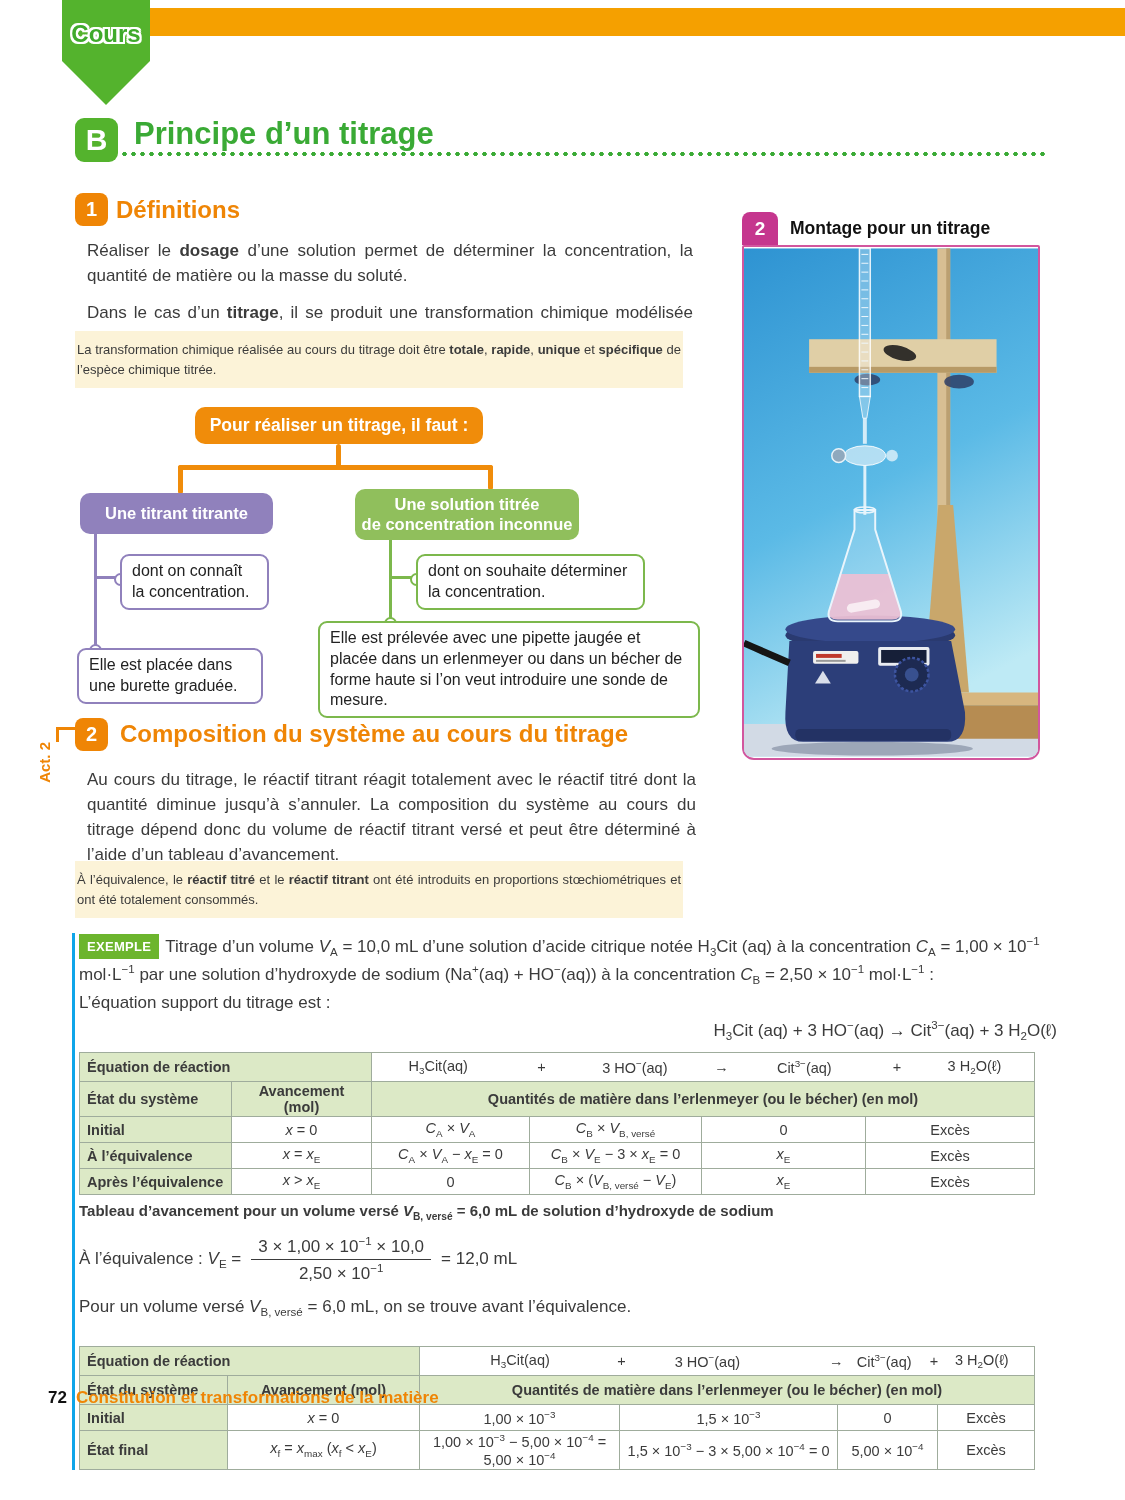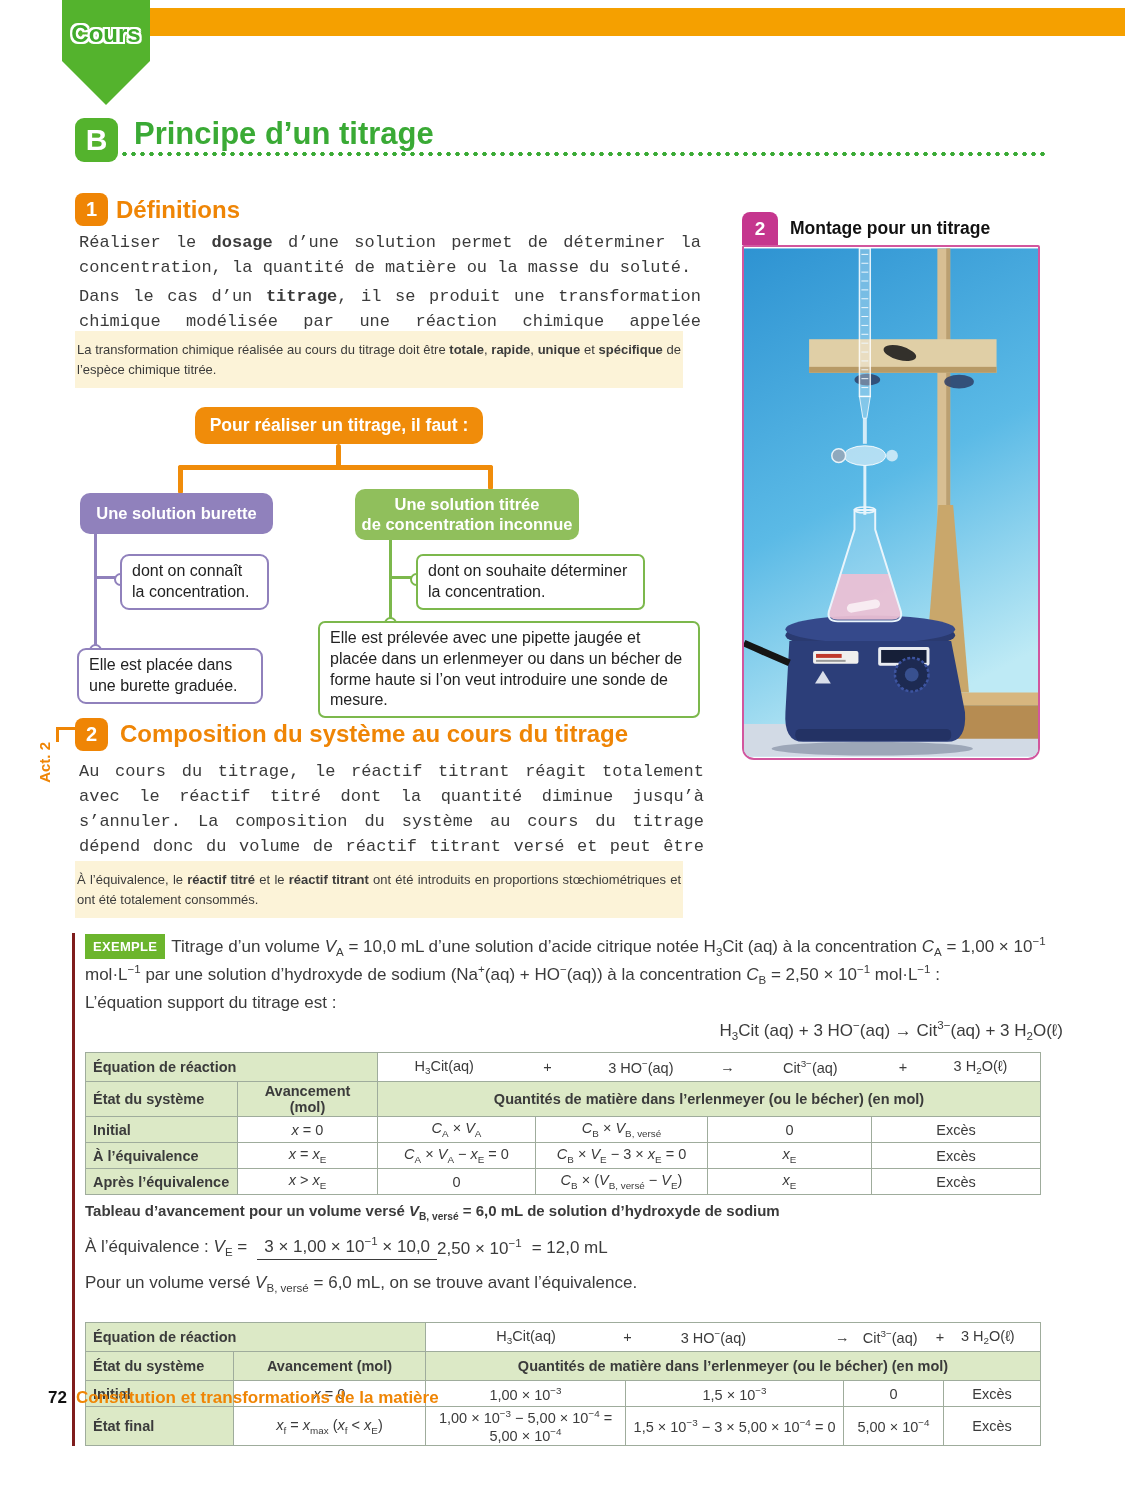--- a/index.html
+++ b/index.html
@@ -22,69 +22,69 @@
   .page-title{position:absolute;left:134px;top:116px;font-size:31px;font-weight:bold;color:var(--green-title);}
   .dotted{position:absolute;left:120px;top:150px;width:925px;height:8px;
         background-image:radial-gradient(circle,var(--green-title) 2px,transparent 2.4px);
         background-size:9px 8px;background-repeat:repeat-x;}
   
   .num-badge{position:absolute;width:33px;height:33px;border-radius:8px;background:var(--orange);color:#fff;
         font-size:20px;font-weight:bold;display:flex;align-items:center;justify-content:center;}
   .sec-title{position:absolute;font-size:24px;font-weight:bold;color:var(--orange);}
   
   .paras{position:absolute;font-size:17px;line-height:1.47;}
-  .paras p{margin:4px;text-align:justify;font-family:Liberation Mono, monospace;}
+  .paras p{margin:12px;text-align:justify;}
   b.docref{color:var(--magenta-text);}
   .hl{position:absolute;background:var(--yellow);border-radius:0;padding:9px 2px;font-size:13px;line-height:1.5;text-align:justify;}
   
   .flow{position:absolute;left:75px;top:405px;width:640px;height:300px;}
   .flow .box{position:absolute;border-radius:10px;color:#fff;font-weight:bold;text-align:center;
         display:flex;align-items:center;justify-content:center;line-height:1.2;}
   .flow .root{left:120px;top:2px;width:288px;height:37px;background:var(--orange-box);font-size:17.5px;}
   .flow .pbox{left:5px;top:88px;width:193px;height:41px;background:var(--purple);font-size:16.5px;}
   .flow .gbox{left:280px;top:84px;width:224px;height:51px;background:var(--green-box);font-size:16.5px;}
   .flow .oline{position:absolute;background:var(--orange-box);border-radius:3px;}
   .flow .pline{position:absolute;background:var(--purple);}
   .flow .gline{position:absolute;background:#7CB84C;}
   .flow .note{position:absolute;background:#fff;border:2px solid;border-radius:9px;padding:5px 10px;
         font-size:16px;line-height:1.3;color:#222;}
   .flow .pnote{border-color:var(--purple);}
-  .flow .gnote{border-color:#7CB84C;border-radius:7px;}
+  .flow .gnote{border-color:#7CB84C;}
   .flow .dot{position:absolute;width:9px;height:9px;border-radius:50%;background:#fff;border:2px solid;}
   .flow .pdot{border-color:var(--purple);}
   .flow .gdot{border-color:#7CB84C;}
   
   .act-label{position:absolute;left:36px;top:742px;writing-mode:vertical-rl;transform:rotate(180deg);
         color:var(--orange);font-size:15px;font-weight:bold;}
   .act-bracket{position:absolute;left:56px;top:727px;width:16px;height:12px;
         border-top:3px solid var(--orange);border-left:3px solid var(--orange);}
   
   .doc-badge{position:absolute;left:742px;top:212px;width:36px;height:33px;border-radius:8px 8px 0 0;
         background:var(--magenta);color:#fff;font-size:19px;font-weight:bold;display:flex;align-items:center;justify-content:center;}
   .doc-caption{position:absolute;left:790px;top:218px;font-size:17.5px;font-weight:bold;color:#111;}
   .photo{position:absolute;left:742px;top:245px;width:298px;height:515px;border:2px solid #D2569E;
         border-radius:2px 2px 12px 12px;overflow:hidden;box-sizing:border-box;}
   .photo svg{display:block;}
   
-  .exemple{position:absolute;left:72px;top:933px;width:978px;border-left:3px solid #7f1d1d;padding-left:10px;}
+  .exemple{position:absolute;left:72px;top:933px;width:978px;border-left:3px solid #0ea5e9;padding-left:4px;}
   .ex-badge{display:inline-block;background:#6CB52D;color:#fff;font-weight:bold;font-size:13px;
         padding:2.5px 8px;margin-right:6px;letter-spacing:.3px;vertical-align:1px;}
   .exemple .intro{margin:0;font-size:17px;line-height:1.5;}
   .eq-center{text-align:right;margin:4px 0 10px;font-size:17px;}
   sub,sup{font-size:.68em;}
   i{font-style:italic;}
   table.adv{border-collapse:collapse;width:955px;font-size:14.5px;table-layout:fixed;}
   table.adv td{border:1px solid var(--table-border);padding:1px 7px;height:23px;vertical-align:middle;text-align:center;}
   table.adv td.hg{background:var(--table-green);font-weight:bold;text-align:left;}
   table.adv tr.toprow td{height:26px;}
   .species-cell{position:relative;}
   .species-cell .sp,.species-cell .op{position:absolute;top:50%;transform:translate(-50%,-50%);white-space:nowrap;}
   .tbl-caption{font-size:15px;font-weight:bold;margin-top:7px;}
   .ve{display:flex;align-items:center;gap:10px;margin-top:13px;font-size:17px;}
-  .frac{display:inline-flex;text-align:center;}
+  .frac{display:inline-flex;flex-direction:column;text-align:center;}
   .frac .num{border-bottom:1.6px solid var(--text);padding:0 7px 2px;}
   .frac .den{padding-top:2px;}
   .before{margin:13px 0 28px;font-size:17px;}
   
   .footer{position:absolute;left:48px;top:1388px;display:flex;gap:9px;align-items:baseline;font-size:17px;font-weight:bold;}
   .footer .pg{color:#111;}
   .footer .ch{color:var(--orange);}
 </style>
 </head>
 <body>
@@ -108,21 +108,21 @@
   </div>
   <div class="hl" style="left:75px;top:331px;width:604px;">La transformation chimique réalisée au cours du titrage doit être <b>totale</b>, <b>rapide</b>, <b>unique</b> et <b>spécifique</b> de l’espèce chimique titrée.</div>
 
   <div class="flow">
     <div class="box root">Pour réaliser un titrage, il faut :</div>
     <div class="oline" style="left:261px;top:39px;width:5px;height:23px;"></div>
     <div class="oline" style="left:103px;top:60px;width:315px;height:5px;"></div>
     <div class="oline" style="left:103px;top:60px;width:5px;height:29px;"></div>
     <div class="oline" style="left:413px;top:60px;width:5px;height:25px;"></div>
 
-    <div class="box pbox">Une solution burette</div>
+    <div class="box pbox">Une titrant titrante</div>
     <div class="box gbox">Une solution titrée<br>de concentration inconnue</div>
 
     <div class="pline" style="left:19px;top:129px;width:3px;height:116px;"></div>
     <div class="pline" style="left:19px;top:171px;width:27px;height:3px;"></div>
     <div class="dot pdot" style="left:39px;top:168px;"></div>
     <div class="note pnote" style="left:45px;top:149px;width:125px;">dont on connaît la concentration.</div>
     <div class="dot pdot" style="left:14px;top:239px;"></div>
     <div class="note pnote" style="left:2px;top:243px;width:162px;">Elle est placée dans une burette graduée.</div>
 
     <div class="gline" style="left:314px;top:135px;width:3px;height:82px;"></div>

